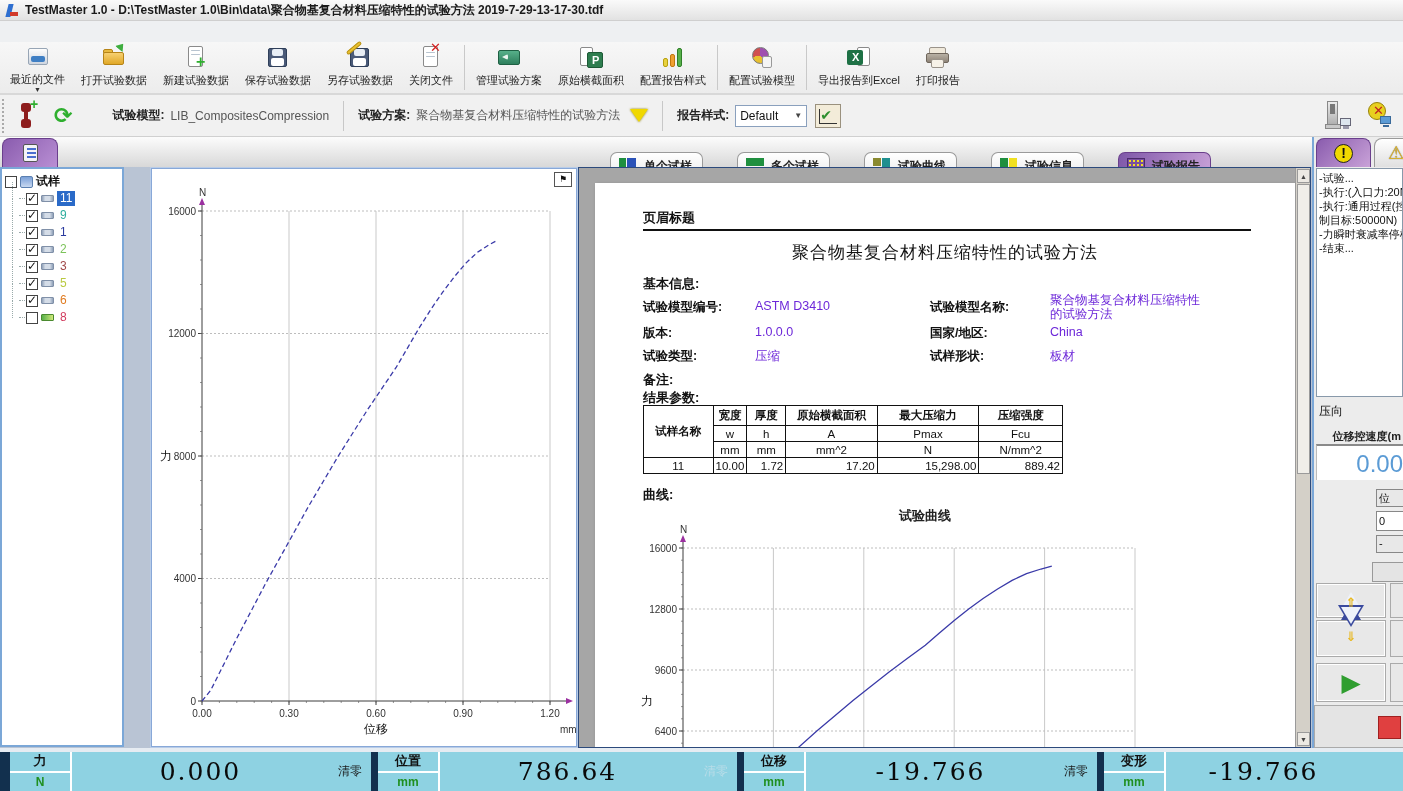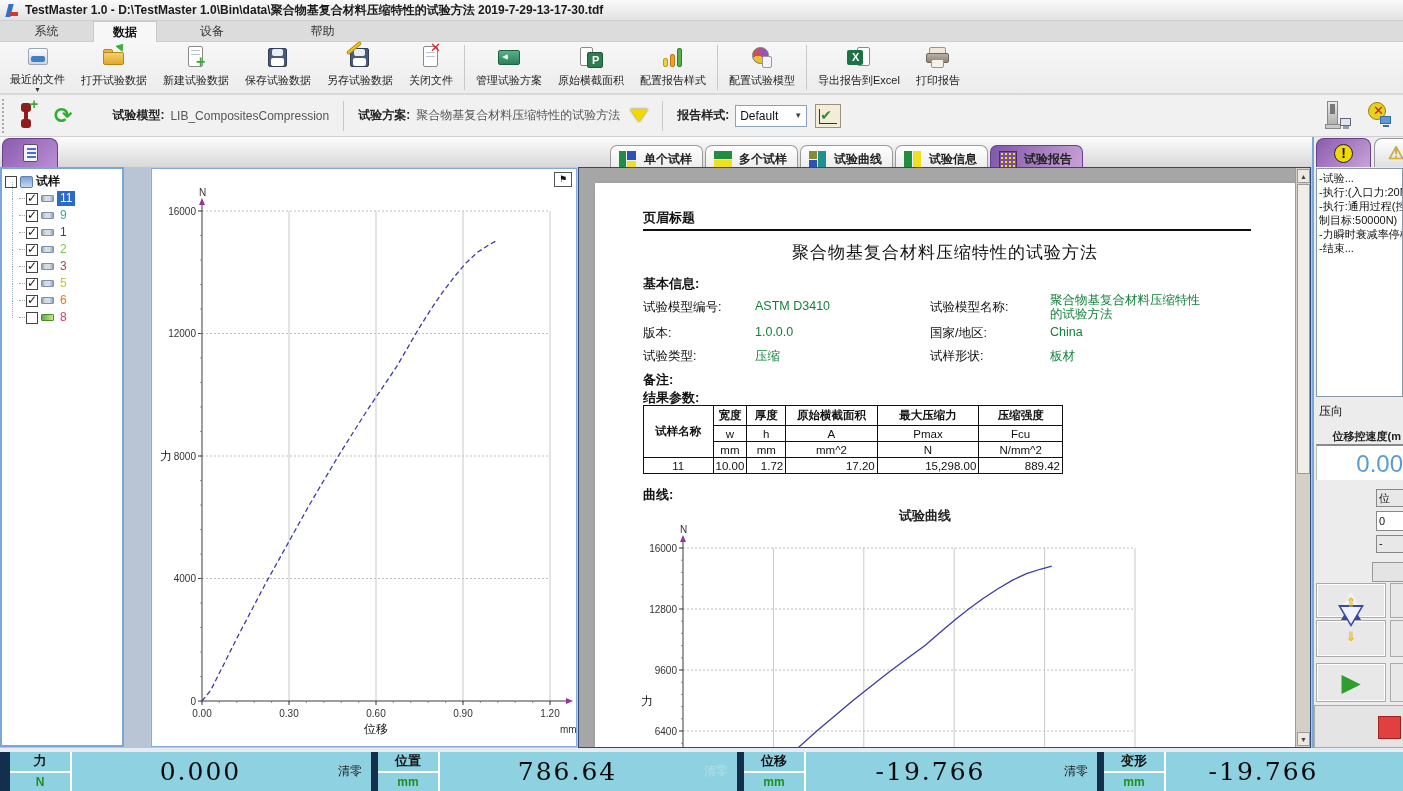--- a/index.html
+++ b/index.html
@@ -118,39 +118,39 @@
 
   
   .chart-panel { position:absolute; left:151px; top:31px; width:426px; height:579px; background:#fff; border:1px solid #88a8d8; outline:1px solid #b8cce8; }
   .chart-title { position:absolute; top:5px; left:0; right:0; text-align:center; font-size:13px; font-weight:bold; color:#222; }
   .chart-corner-btn { position:absolute; top:3px; right:4px; width:18px; height:15px; background:#fff; border:1px solid #555; font-size:9px; line-height:13px; text-align:center; color:#111; }
   .chart-host { position:absolute; }
   .chart-host svg { display:block; }
 
   
   .center-panel { position:absolute; left:578px; top:0; width:733px; height:611px; }
-  .ctabs { position:absolute; left:0; top:1px; right:0; height:42px; display:flex; padding-left:32px; align-items:center; }
+  .ctabs { position:absolute; left:0; top:1px; right:0; height:42px; display:flex; padding-left:32px; align-items:flex-end;gap:32px; }
   .ctab { height:28px; display:flex; align-items:center; padding:0 10px 0 8px; background:linear-gradient(#ffffff,#e8e8e8); border:1px solid #9a9a9a; border-bottom:none; border-radius:7px 7px 0 0; margin-right:2px; font-weight:bold; font-size:12px; color:#222; white-space:nowrap; }
   .ctab.active { background:linear-gradient(110deg,#7e57a8,#c9a2d8); border-color:#6a3f8c; }
   .cticon { width:20px; height:18px; margin-right:5px; position:relative; flex:none; }
   .cticon i { position:absolute; display:block; }
   .ti-1 .a{left:0;top:0;width:7px;height:18px;background:#1f8f3f;} .ti-1 .b{left:8px;top:0;width:9px;height:9px;background:#2a52b8;} .ti-1 .c{left:8px;top:10px;width:9px;height:8px;background:#f0e020;}
   .ti-2 .a{left:0;top:0;width:18px;height:8px;background:#1f8f3f;} .ti-2 .b{left:0;top:9px;width:18px;height:9px;background:#f0e020;}
   .ti-3 .a{left:0;top:0;width:8px;height:8px;background:#8a8a30;} .ti-3 .b{left:0;top:9px;width:8px;height:9px;background:#2a52b8;} .ti-3 .c{left:9px;top:0;width:8px;height:18px;background:#1f8f8f;}
   .ti-4 .a{left:0;top:0;width:8px;height:18px;background:#1f8f3f;} .ti-4 .b{left:9px;top:0;width:8px;height:18px;background:#f0e020;}
   .ti-5 .a{left:0;top:0;width:18px;height:18px;background:#7a4fa0;background-image:radial-gradient(#f0e020 1px,transparent 1.2px);background-size:4px 4px;border:1px solid #4a2a6a;}
   .center-content { position:absolute; left:0; top:30px; width:733px; height:581px; background:#a6a6a6; border:1px solid #2c4a7c; overflow:hidden; }
   .page { position:absolute; left:16px; top:15px; width:700px; height:900px; background:#fff; box-shadow:2px 2px 4px rgba(0,0,0,.35); }
   .page .abs { position:absolute; }
   .ph-label { font-size:13px; font-weight:bold; color:#111; }
   .ph-hr { position:absolute; left:48px; right:44px; top:46px; border-top:2px solid #111; }
   .rpt-title { left:0; right:0; top:58px; text-align:center; font-size:17px; color:#111; letter-spacing:1px; }
   .sect { font-size:13px; font-weight:bold; color:#111; }
-  .fld-l { font-size:12.5px; font-weight:normal; color:#111; }
-  .fld-v { font-size:12.5px; color:#15803d; }
+  .fld-l { font-size:12.5px; font-weight:bold; color:#111; }
+  .fld-v { font-size:12.5px; color:#6d28d9; }
   .rtable { position:absolute; left:48px; top:222px; width:420px; border-collapse:collapse; font-size:11.5px; color:#111; }
   .rtable td { border:1px solid #111; text-align:center; padding:1px 2px; height:16px; }
   .rtable tr.hdr td { font-weight:bold; height:20px; }
   .rtable td.num { text-align:right; }
   .vscroll { position:absolute; right:0; top:0; width:15px; height:100%; background:#d4d0c8; border-left:1px solid #9a9a9a; }
   .vs-btn { position:absolute; left:1px; width:13px; height:14px; background:#ece9e3; border:1px solid #9a9a9a; font-size:7px; text-align:center; line-height:13px; color:#444; }
   .vs-thumb { position:absolute; left:1px; top:16px; width:13px; height:290px; background:#f0eee9; border:1px solid #9a9a9a; }
 
   
   .right-panel { position:absolute; left:1312px; top:0; width:91px; height:611px; background:#ececec; border-left:2px solid #7ba7d7; overflow:hidden; }
@@ -195,34 +195,20 @@
 <div class="app">
 
   <div class="titlebar">
     <span class="logo">
         <i class="l1"></i>
         <i class="l2"></i>
       </span>
     <span class="titletext">TestMaster 1.0 - D:\TestMaster 1.0\Bin\data\聚合物基复合材料压缩特性的试验方法 2019-7-29-13-17-30.tdf</span>
   </div>
 
-  <div class="menubar">
-    <div class="mtab" style="width:93px">
-        <span>系统</span>
-      </div>
-    <div class="mtab active" style="width:64px">
-        <span>数据</span>
-      </div>
-    <div class="mtab" style="width:110px">
-        <span>设备</span>
-      </div>
-    <div class="mtab" style="width:111px">
-        <span>帮助</span>
-      </div>
-  </div>
 
   <div class="ribbon">
     <div class="tbtn">
       <span class="ic ic-recent">
           <i class="a"></i>
           <i class="b"></i>
         </span>
       <span class="tlabel">最近的文件</span>
       <span class="caret">▼</span>
     </div>

